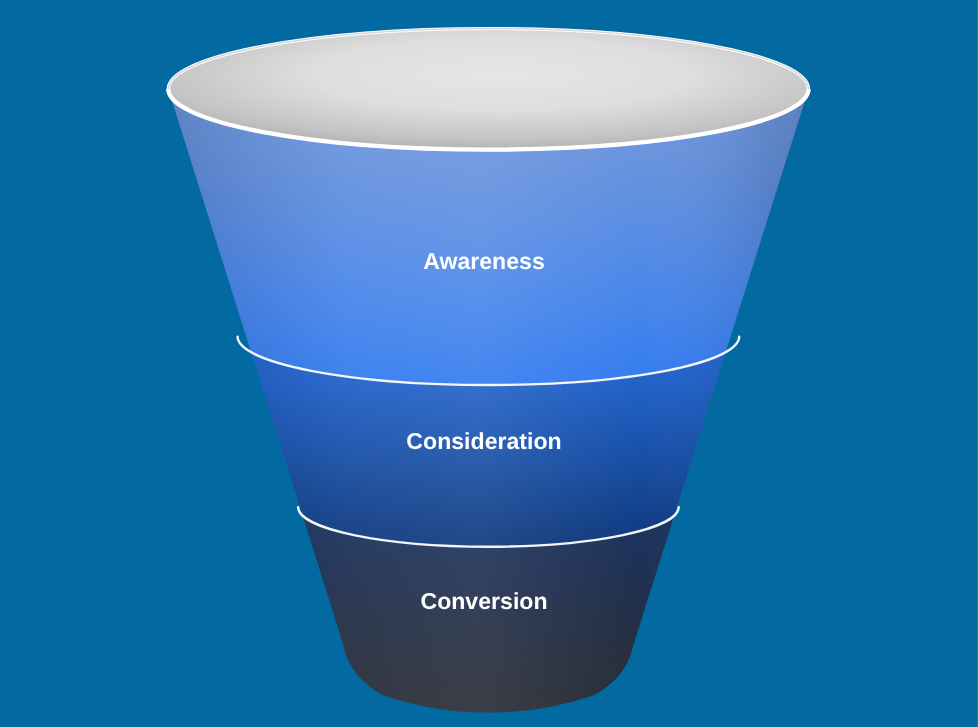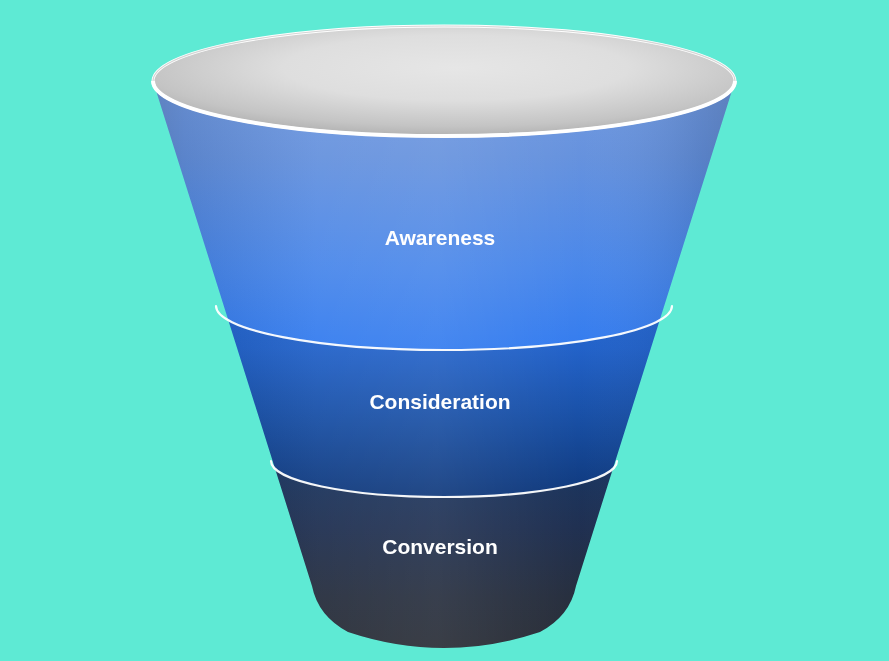--- a/index.html
+++ b/index.html
@@ -10,21 +10,21 @@
   body {
     width: 889px;
     height: 661px;
     font-family: "Liberation Sans", sans-serif;
     overflow: hidden;
   }
   #funnel-stage {
     position: relative;
     width: 889px;
     height: 661px;
-    background: #5eead4;
+    background: #0369a1;
   }
   #funnel-svg {
     position: absolute;
     left: 0;
     top: 0;
     width: 889px;
     height: 661px;
     display: block;
   }
   .stage-label {

